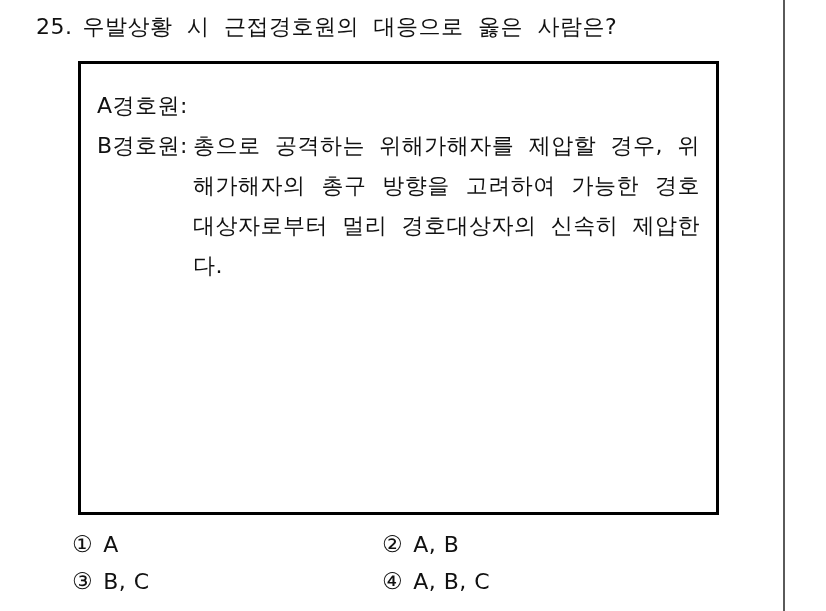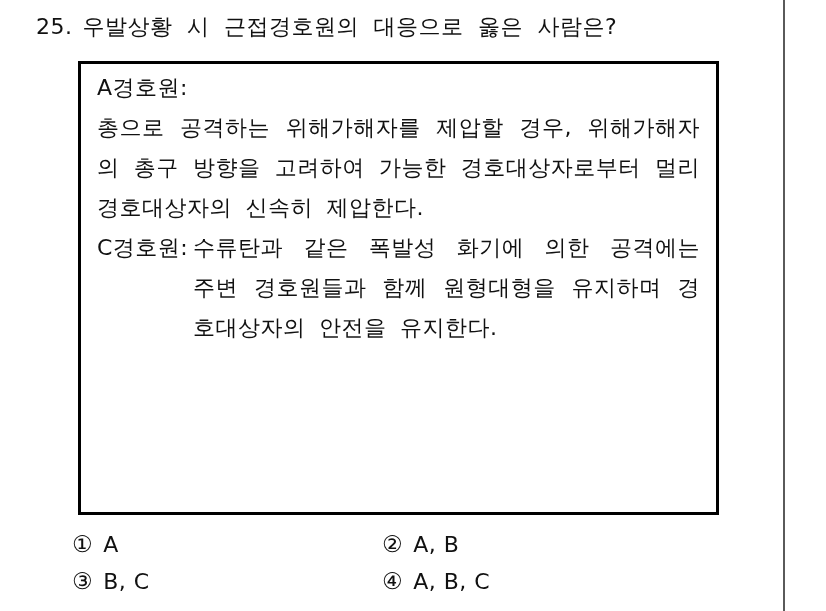--- a/index.html
+++ b/index.html
@@ -40,21 +40,21 @@
     margin-right: 10px;
   }
   .statement-box {
     position: absolute;
     left: 78px;
     top: 61px;
     width: 641px;
     height: 454px;
     border: 3px solid #000000;
     box-sizing: border-box;
-    padding: 4px 16px 8px 16px;
+    padding: 22px 16px 8px 16px;
   }
   .statement {
     display: flex;
     align-items: flex-start;
     font-size: 22px;
     line-height: 40px;
     letter-spacing: 0.5px;
   }
   .stmt-speaker {
     flex: 0 0 96px;
@@ -94,25 +94,22 @@
 
   <div class="question-line">
     <span class="qnum">25.</span><span>우발상황 시 근접경호원의 대응으로 옳은 사람은?</span>
   </div>
 
   <div class="statement-box">
     <div class="statement">
       <span class="stmt-speaker">A경호원:</span>
     </div>
     <div class="statement">
+      <span class="stmt-speaker">B경호원:</span>
       <span class="stmt-text">총으로 공격하는 위해가해자를 제압할 경우, 위해가해자의 총구 방향을 고려하여 가능한 경호대상자로부터 멀리 경호대상자의 신속히 제압한다.</span>
-    </div>
-    <div class="statement">
-      <span class="stmt-speaker">C경호원:</span>
-      <span class="stmt-text">수류탄과 같은 폭발성 화기에 의한 공격에는 주변 경호원들과 함께 원형대형을 유지하며 경호대상자의 안전을 유지한다.</span>
     </div>
   </div>
 
   <div class="choices">
     <div class="choice">
       <span class="marker">①</span>
       <span>A</span>
     </div>
     <div class="choice">
       <span class="marker">②</span>

